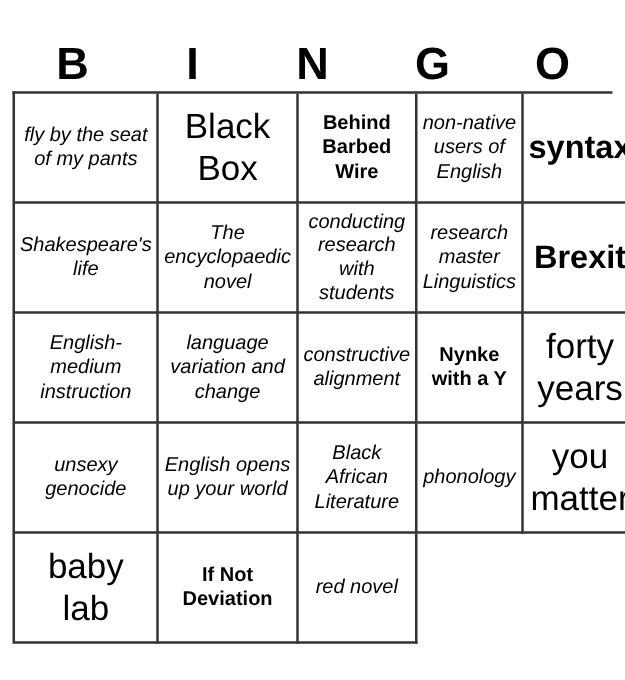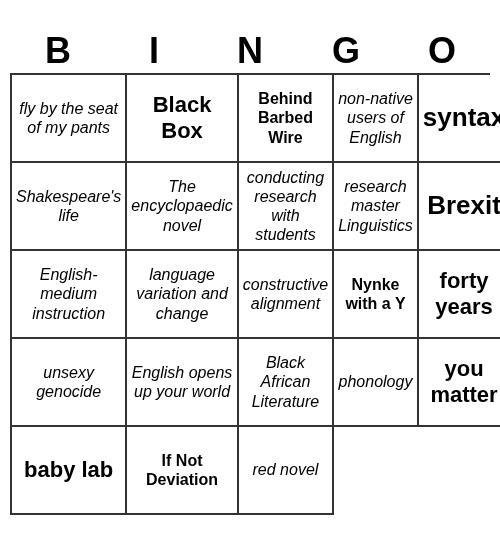--- a/index.html
+++ b/index.html
@@ -49,22 +49,22 @@
       align-items: center;
       justify-content: center;
       text-align: center;
       padding: 4px;
     }
     .cell-text {
       font-size: 13px;
       line-height: 1.2;
     }
     .cell-text.large {
-      font-size: 22px;
-      font-weight: bold;
+      font-size: 28px;
+      font-weight: normal;
     }
     .cell-text.medium {
       font-size: 16px;
       font-weight: bold;
     }
     .cell-text.small {
       font-size: 16px;
       font-style: italic;
     }
     .cell-text.xlarge {

